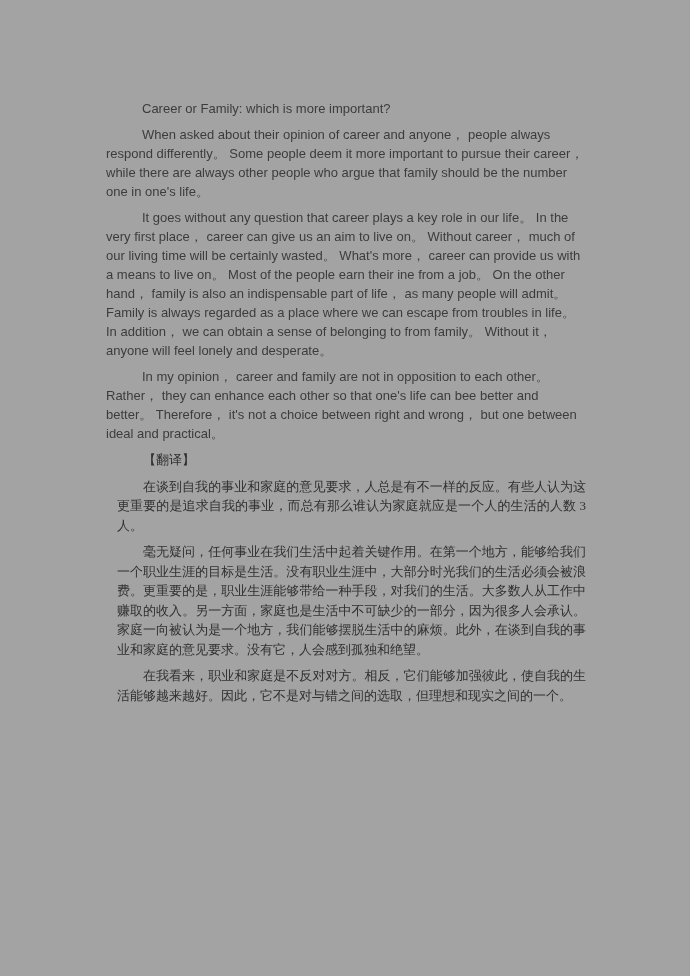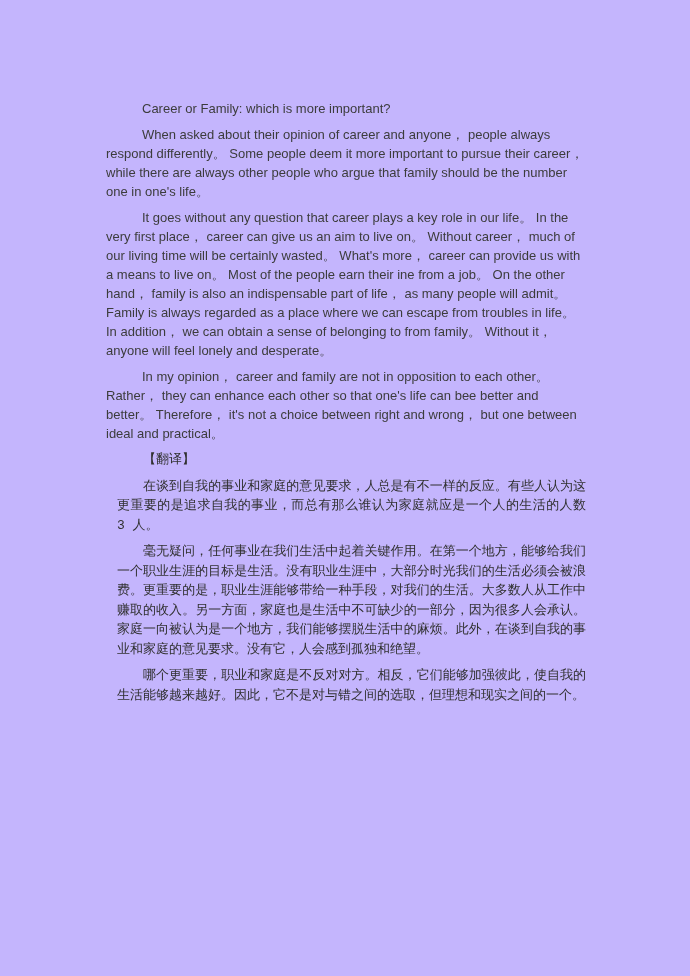--- a/index.html
+++ b/index.html
@@ -4,38 +4,38 @@
 <style>
   html, body {
     margin: 0;
     padding: 0;
     background: #ffffff;
   }
   .page {
     position: relative;
     width: 690px;
     height: 976px;
-    background: #c4b5fd;
+    background: #a3a3a3;
     box-sizing: border-box;
     padding: 99px 104px 0 106px;
     overflow: hidden;
   }
   .para {
     margin: 0 0 7px 0;
   }
   .en {
     font-family: "Liberation Sans", sans-serif;
     font-size: 13px;
     line-height: 19px;
     color: #3c3c3c;
     text-indent: 36px;
     text-align: left;
   }
   .zh {
-    font-family: Liberation Mono, monospace;
+    font-family: Liberation Serif, serif;
     font-size: 13px;
     line-height: 19.5px;
     color: #303030;
     text-indent: 26px;
     margin-left: 11px;
     text-align: justify;
   }
   .zh.no-justify {
     text-align: left;
   }
@@ -44,14 +44,14 @@
 <body>
 
 <div class="page">
   <p class="para en">Career or Family: which is more important?</p>
   <p class="para en">When asked about their opinion of career and anyone， people always respond differently。 Some people deem it more important to pursue their career， while there are always other people who argue that family should be the number one in one's life。</p>
   <p class="para en">It goes without any question that career plays a key role in our life。 In the very first place， career can give us an aim to live on。 Without career， much of our living time will be certainly wasted。 What's more， career can provide us with a means to live on。 Most of the people earn their ine from a job。 On the other hand， family is also an indispensable part of life， as many people will admit。 Family is always regarded as a place where we can escape from troubles in life。 In addition， we can obtain a sense of belonging to from family。 Without it， anyone will feel lonely and desperate。</p>
   <p class="para en">In my opinion， career and family are not in opposition to each other。 Rather， they can enhance each other so that one's life can bee better and better。 Therefore， it's not a choice between right and wrong， but one between ideal and practical。</p>
   <p class="para zh no-justify">【翻译】</p>
   <p class="para zh">在谈到自我的事业和家庭的意见要求，人总是有不一样的反应。有些人认为这更重要的是追求自我的事业，而总有那么谁认为家庭就应是一个人的生活的人数 3 人。</p>
   <p class="para zh">毫无疑问，任何事业在我们生活中起着关键作用。在第一个地方，能够给我们一个职业生涯的目标是生活。没有职业生涯中，大部分时光我们的生活必须会被浪费。更重要的是，职业生涯能够带给一种手段，对我们的生活。大多数人从工作中赚取的收入。另一方面，家庭也是生活中不可缺少的一部分，因为很多人会承认。家庭一向被认为是一个地方，我们能够摆脱生活中的麻烦。此外，在谈到自我的事业和家庭的意见要求。没有它，人会感到孤独和绝望。</p>
-  <p class="para zh">哪个更重要，职业和家庭是不反对对方。相反，它们能够加强彼此，使自我的生活能够越来越好。因此，它不是对与错之间的选取，但理想和现实之间的一个。</p>
+  <p class="para zh">在我看来，职业和家庭是不反对对方。相反，它们能够加强彼此，使自我的生活能够越来越好。因此，它不是对与错之间的选取，但理想和现实之间的一个。</p>
 </div>
 
 </body></html>

